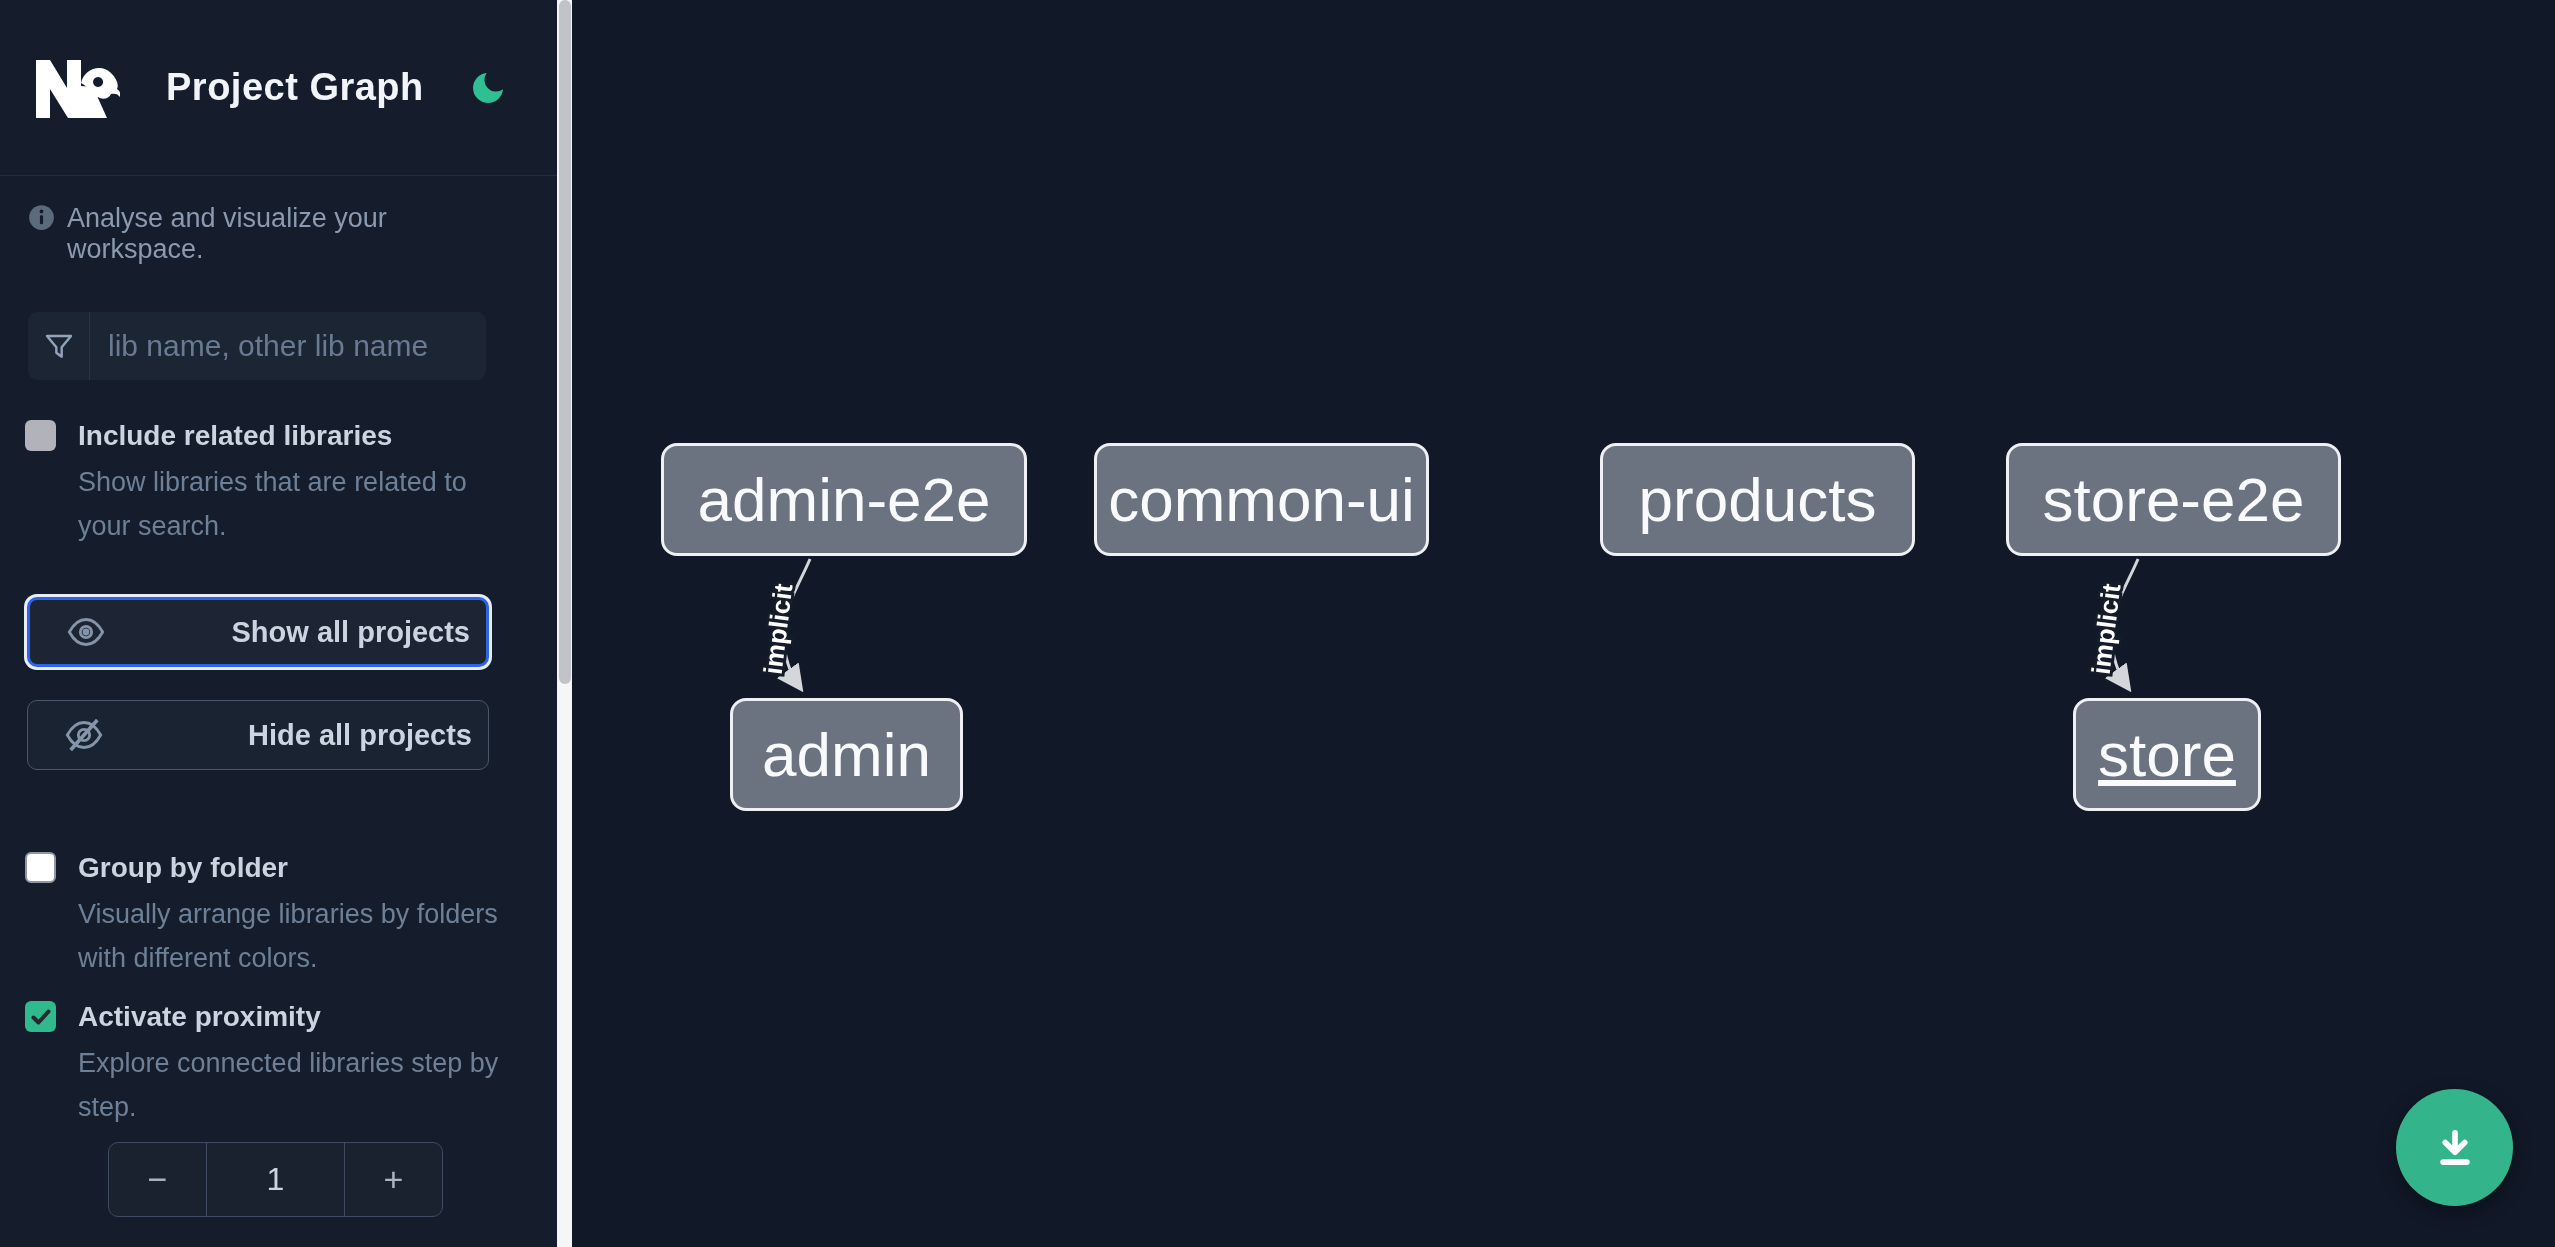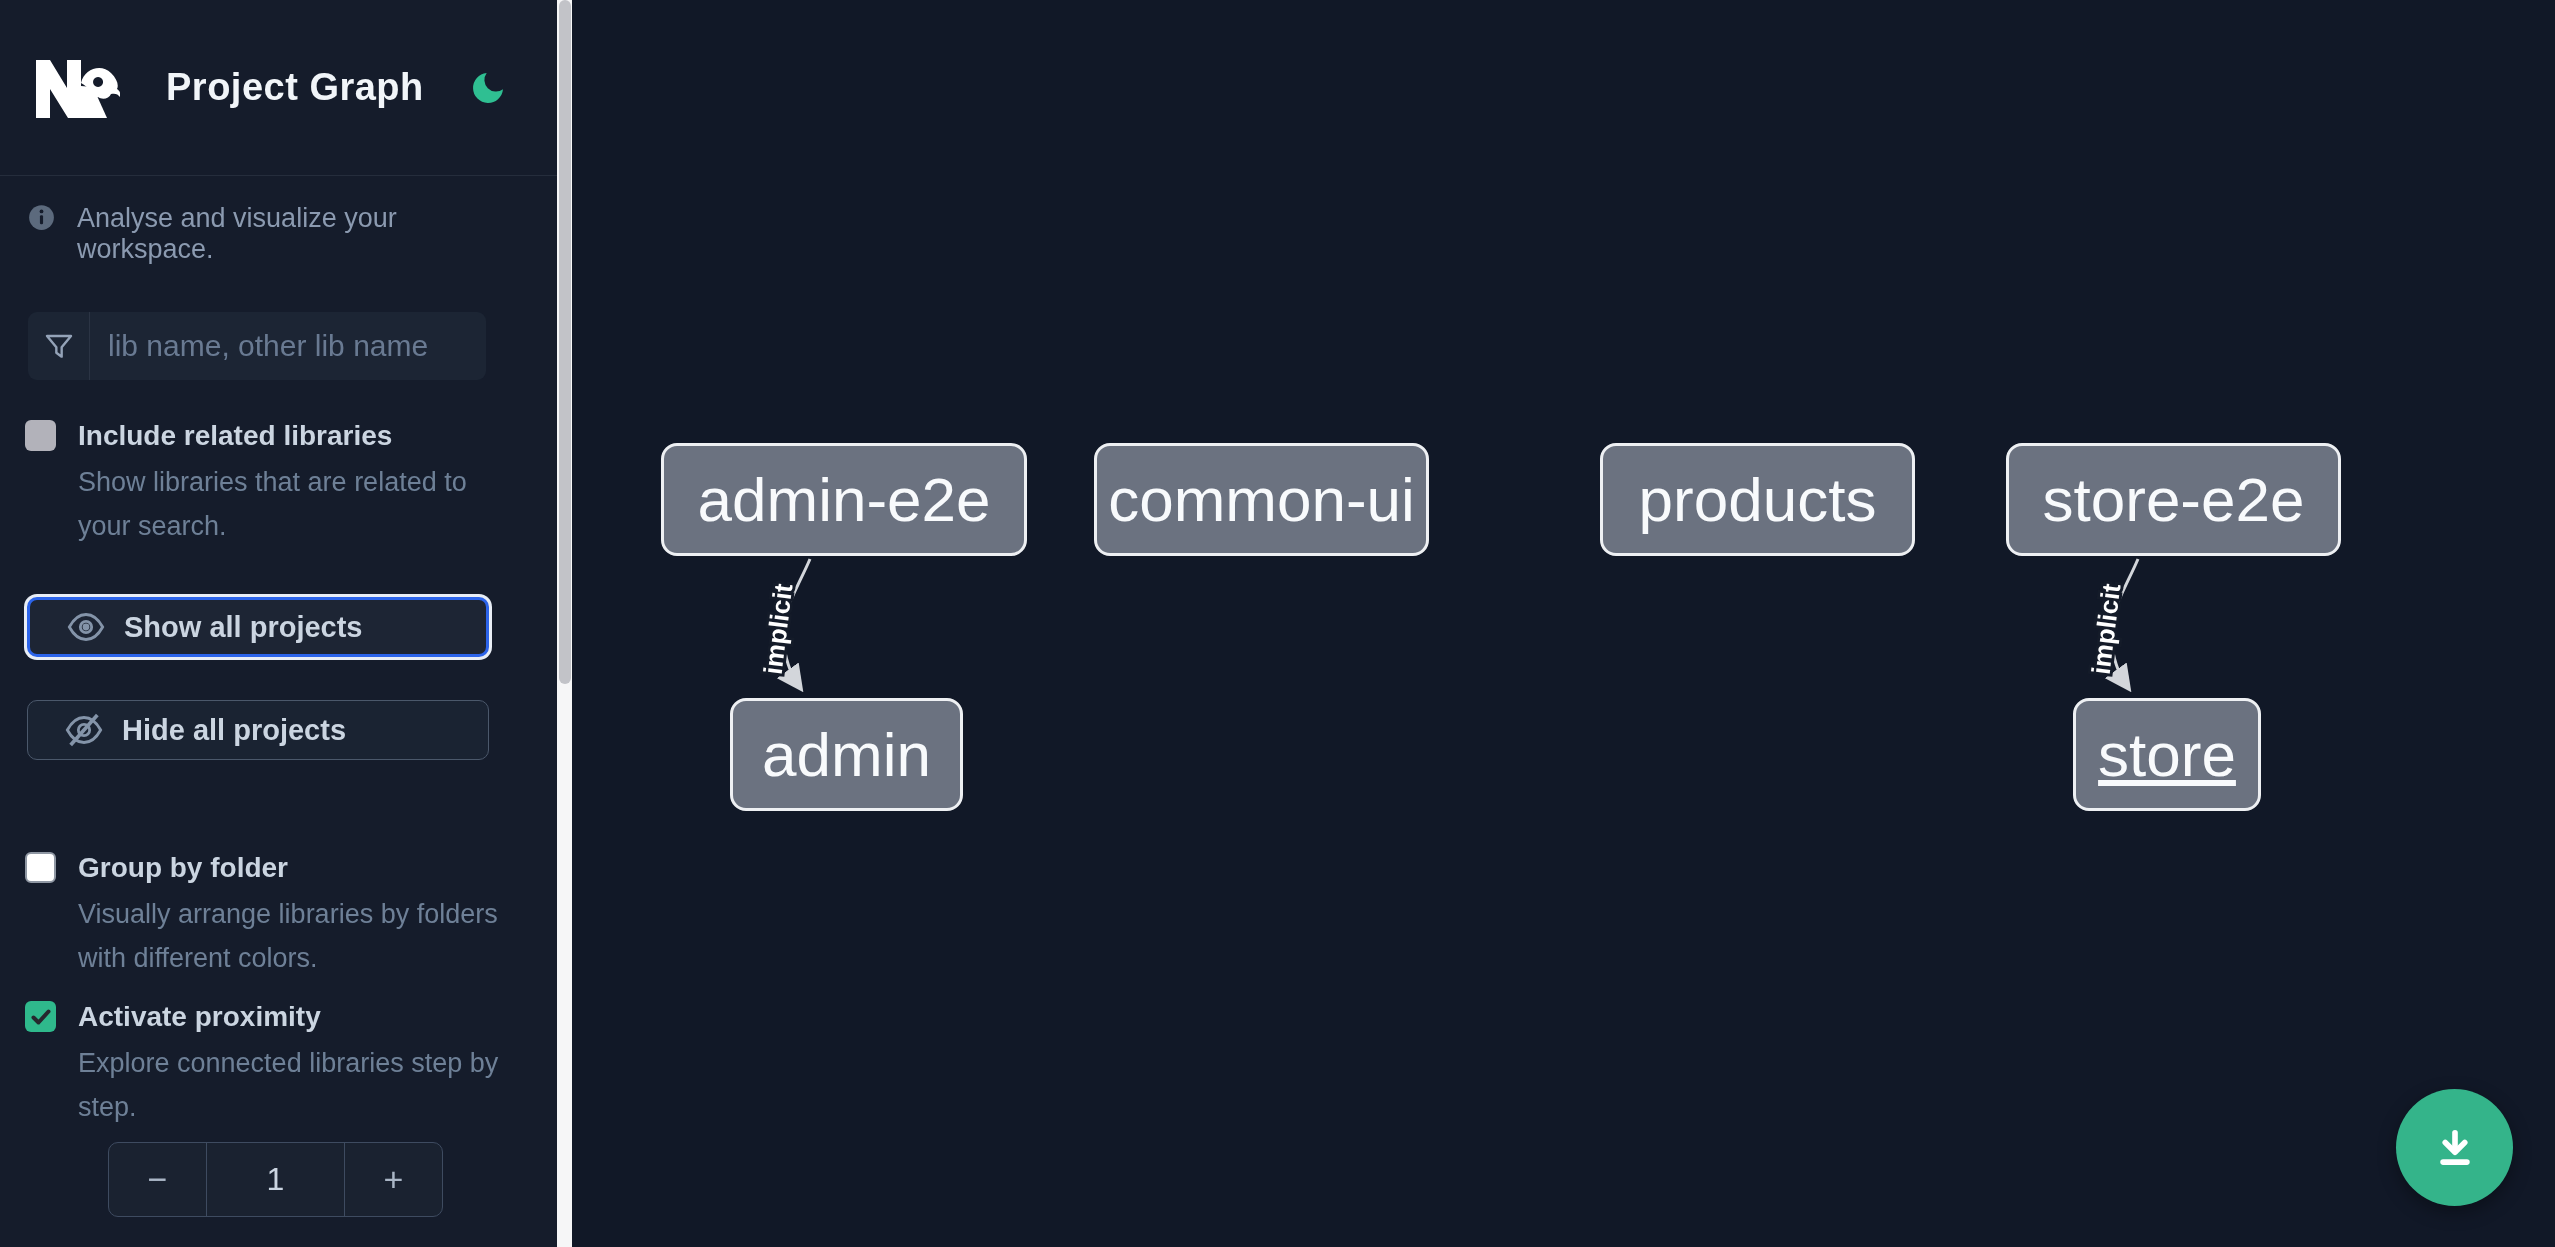--- a/index.html
+++ b/index.html
@@ -20,21 +20,21 @@
   
   .sb-header { position:absolute; left:0; top:0; width:557px; height:176px;
                border-bottom:1px solid #252d3c; }
   .nx-logo { position:absolute; left:36px; top:60px; width:84px; height:58px; }
   .app-title { position:absolute; left:166px; top:66px; font-size:38px; font-weight:600;
                color:#f1f5f9; letter-spacing:.5px; }
   .theme-btn { position:absolute; left:468px; top:68px; width:40px; height:40px;
                background:none; border:none; cursor:pointer; }
 
   
-  .info-row { position:absolute; left:28px; top:203px; width:500px; display:flex; gap:22px;
+  .info-row { position:absolute; left:28px; top:203px; width:500px; display:flex; gap:12px;
               align-items:flex-start; }
   .info-icon { width:27px; height:27px; flex:none; margin-top:1px; }
   .info-text { font-size:27px; color:#8b9ab0; }
 
   
   .search-box { position:absolute; left:28px; top:312px; width:458px; height:68px;
                 background:#1c2534; border-radius:9px; display:flex; align-items:stretch; }
   .search-icon-cell { width:62px; display:flex; align-items:center; justify-content:center;
                       border-right:1px solid #2b3444; flex:none; }
   .search-input { flex:1; background:transparent; border:none; outline:none;
@@ -45,24 +45,24 @@
   
   .toggle { position:absolute; left:25px; width:470px; }
   .toggle .cb { position:absolute; left:0; top:2px; width:31px; height:31px; border-radius:6px; }
   .cb-gray  { background:#b2b2ba; }
   .cb-white { background:#ffffff; border:2px solid #8f97a3; }
   .cb-green { background:#2fb98c; display:flex; align-items:center; justify-content:center; }
   .toggle .t-label { margin-left:53px; font-size:28px; font-weight:700; color:#cbd5e1; line-height:36px; }
   .toggle .t-desc  { margin-left:53px; width:440px; font-size:27px; color:#6e8097; line-height:44px; margin-top:6px; }
 
   
-  .sb-btn { position:absolute; left:27px; width:462px; height:60px; border-radius:10px;
+  .sb-btn { position:absolute; left:27px; width:462px; height:70px; border-radius:10px;
             background:#1a2332; display:flex; align-items:center; gap:18px;
             padding:0 16px 0 36px; cursor:pointer;
-            font-family:"Liberation Sans", sans-serif; }
+            font-family:"Liberation Sans", sans-serif;justify-content:space-between; }
   .sb-btn .b-label { font-size:29px; font-weight:600; color:#cbd5e1; }
   .btn-show { top:597px; border:3px solid #2c64ea; box-shadow:0 0 0 3px #e8edf5; background:#1d2534; }
   .btn-hide { top:700px; border:1px solid #4b586b; }
 
   
   .stepper { position:absolute; left:108px; top:1142px; width:335px; height:75px;
              border:1px solid #3e4b60; border-radius:10px; display:flex;
              background:#1a2230; overflow:hidden; }
   .stepper .cell { display:flex; align-items:center; justify-content:center; }
   .step-dec { width:98px; border-right:1px solid #3e4b60; font-size:34px; color:#aab6c6; cursor:pointer; }

